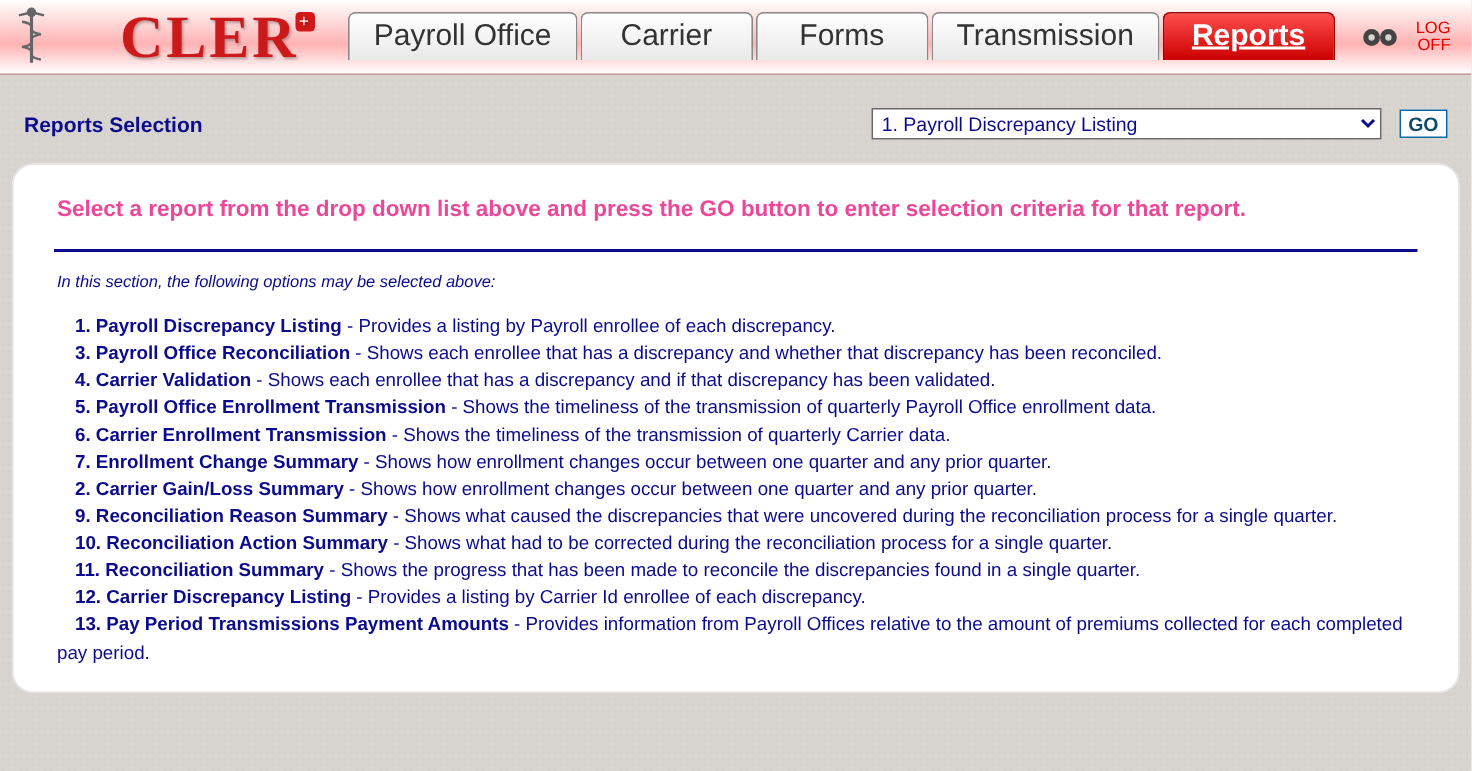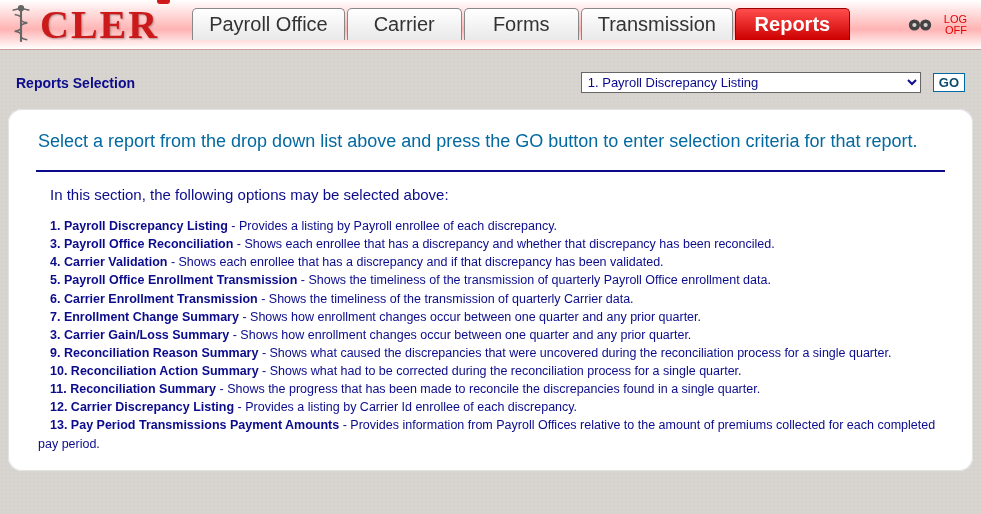--- a/index.html
+++ b/index.html
@@ -29,21 +29,21 @@
     width: 26px; height: 42px; margin-right: 6px;
     color: #555;
   }
   .logo-text {
     font-family: "Times New Roman", serif;
     font-size: 40px;
     font-weight: bold;
     color: #cc1a1a;
     letter-spacing: 2px;
     text-shadow: 1px 1px 2px rgba(0,0,0,0.3);
-    display:flex; align-items:flex-start;
+    display:flex; align-items:center;margin-left:40px;
   }
   .logo-text .plus {
     display:inline-block;
     background:#d21919; color:#fff;
     font-size:12px; line-height:12px;
     width:13px; height:13px; text-align:center;
     border-radius:3px;
     position:relative; top:-10px; left:-2px;
     font-weight:bold;
   }
@@ -60,20 +60,21 @@
     color: #333;
     min-width: 115px;
     text-align:center;
     cursor: pointer;
   }
   .tab.active {
     background: linear-gradient(to bottom, #ff4d4d, #cc0000);
     color: #fff;
     border-color: #990000;
     font-weight: bold;
+    text-decoration: underline;
   }
 
   .right-controls {
     margin-left: auto;
     display:flex; align-items:center; gap:10px;
     padding-right:6px;
   }
   .gears {
     width: 28px; height: 20px;
     color:#333;
@@ -121,32 +122,33 @@
 
   
   .card {
     background:#fff;
     margin: 6px 8px;
     border-radius: 14px;
     padding: 22px 24px 18px 24px;
     box-shadow: inset 0 0 0 1px #e3e3e3;
   }
   .intro {
-    color:#0369a1;
-    font-size:18px;
+    color:#ec4899;
+    font-size:15px;
     margin-bottom: 18px;
     margin-left: 6px;
+    font-weight: bold;
   }
   .divider {
     border:none;
     border-top: 2px solid #0b0b8c;
     margin: 0 4px 14px 4px;
   }
   .options-intro {
-    color:#0b0b8c; font-size:15px; margin-bottom:14px; margin-left:18px;
+    color:#0b0b8c; font-size:11px; margin-bottom:14px; margin-left:6px;font-style:italic;
   }
   .opt-list { color:#0b0b8c; font-size:12.5px; line-height:1.45; margin-left:6px;}
   .opt-list .item { margin:0; padding:0; text-indent: 12px;}
   .opt-list b { font-weight:bold; }
 </style>
 </head>
 <body>
 
 <div class="header">
   <div class="logo-area">
@@ -199,20 +201,20 @@
   <p class="intro">Select a report from the drop down list above and press the GO button to enter selection criteria for that report.</p>
   <hr class="divider">
   <p class="options-intro">In this section, the following options may be selected above:</p>
   <div class="opt-list" id="opt-list">
       <div class="item"><b>1. Payroll Discrepancy Listing</b><span> - Provides a listing by Payroll enrollee of each discrepancy.</span></div>
       <div class="item"><b>3. Payroll Office Reconciliation</b><span> - Shows each enrollee that has a discrepancy and whether that discrepancy has been reconciled.</span></div>
       <div class="item"><b>4. Carrier Validation</b><span> - Shows each enrollee that has a discrepancy and if that discrepancy has been validated.</span></div>
       <div class="item"><b>5. Payroll Office Enrollment Transmission</b><span> - Shows the timeliness of the transmission of quarterly Payroll Office enrollment data.</span></div>
       <div class="item"><b>6. Carrier Enrollment Transmission</b><span> - Shows the timeliness of the transmission of quarterly Carrier data.</span></div>
       <div class="item"><b>7. Enrollment Change Summary</b><span> - Shows how enrollment changes occur between one quarter and any prior quarter.</span></div>
-      <div class="item"><b>3. Carrier Gain/Loss Summary</b><span> - Shows how enrollment changes occur between one quarter and any prior quarter.</span></div>
+      <div class="item"><b>2. Carrier Gain/Loss Summary</b><span> - Shows how enrollment changes occur between one quarter and any prior quarter.</span></div>
       <div class="item"><b>9. Reconciliation Reason Summary</b><span> - Shows what caused the discrepancies that were uncovered during the reconciliation process for a single quarter.</span></div>
       <div class="item"><b>10. Reconciliation Action Summary</b><span> - Shows what had to be corrected during the reconciliation process for a single quarter.</span></div>
       <div class="item"><b>11. Reconciliation Summary</b><span> - Shows the progress that has been made to reconcile the discrepancies found in a single quarter.</span></div>
       <div class="item"><b>12. Carrier Discrepancy Listing</b><span> - Provides a listing by Carrier Id enrollee of each discrepancy.</span></div>
       <div class="item"><b>13. Pay Period Transmissions Payment Amounts</b><span> - Provides information from Payroll Offices relative to the amount of premiums collected for each completed pay period.</span></div>
     </div>
 </div>
 
 </body></html>

